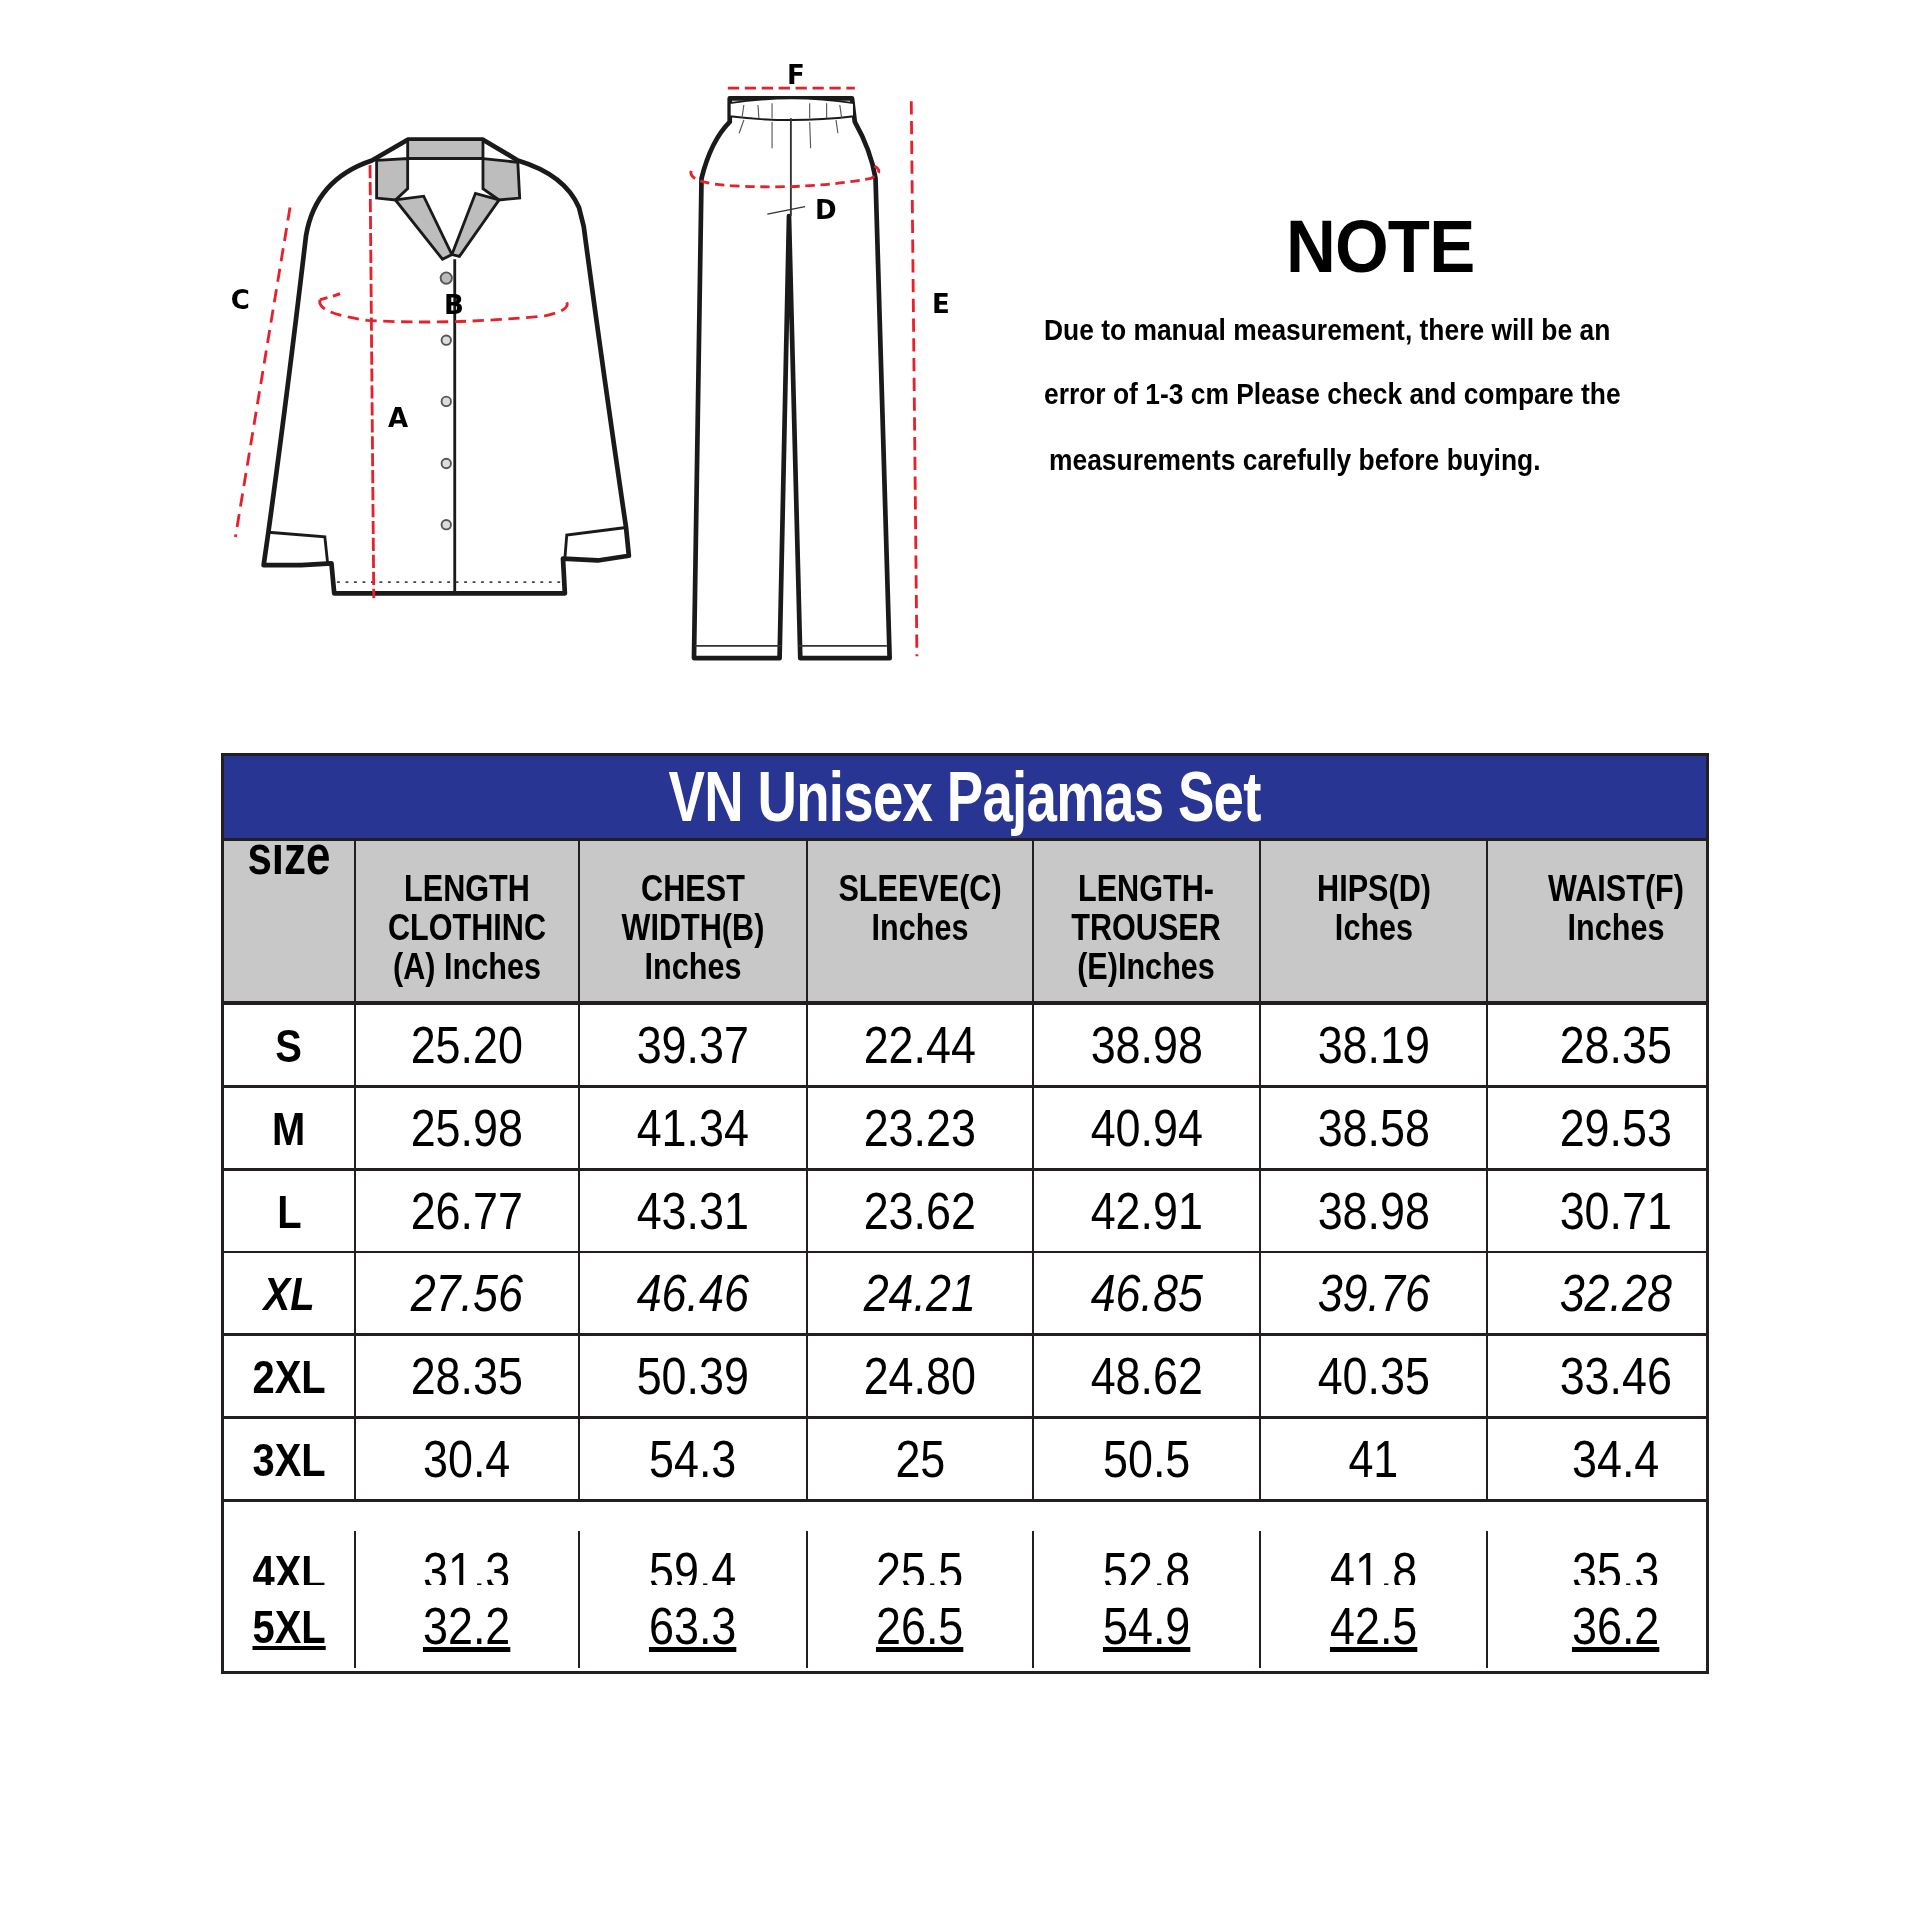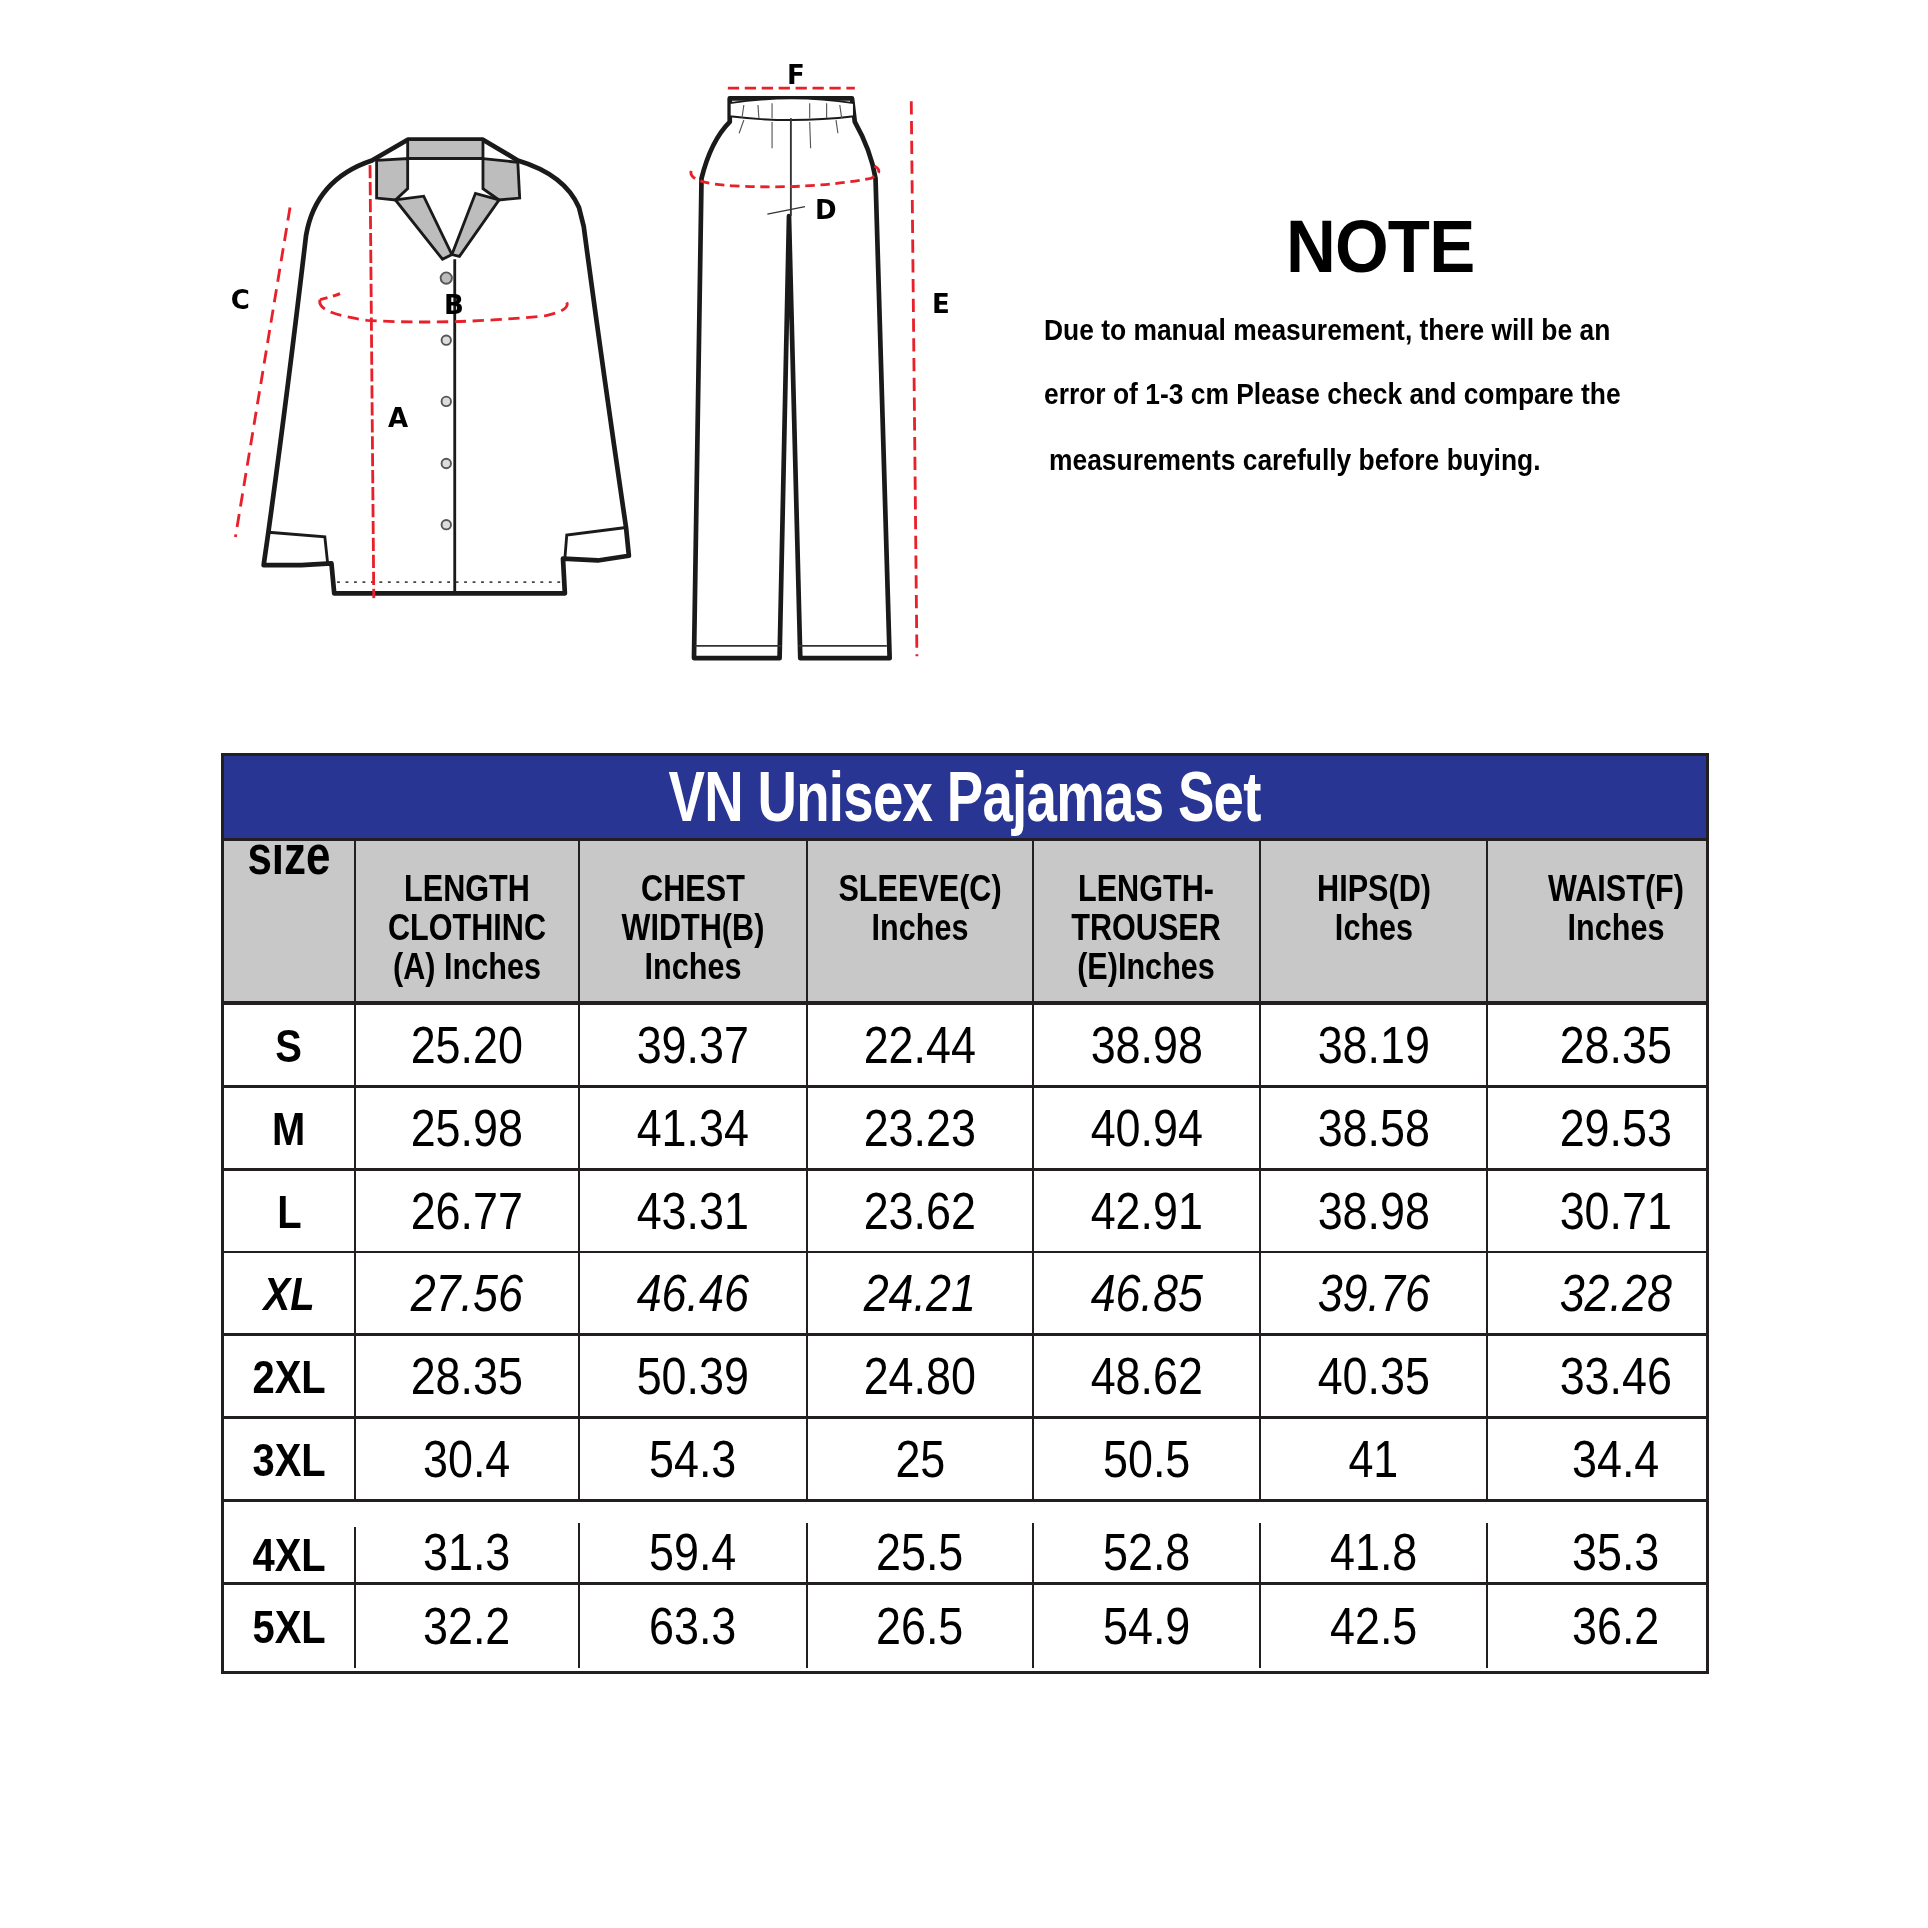--- a/index.html
+++ b/index.html
@@ -29,21 +29,21 @@
   .title-bar { position: absolute; left: 0; top: 0; right: 0; height: 85px; background: #283593;
                border-bottom: 3.8px solid #231f20; box-sizing: border-box;
                display: flex; align-items: center; justify-content: center; }
   .title-text { color: #fff; font-size: 70px; font-weight: bold; transform: scaleX(0.78);
                 white-space: nowrap; line-height: 1; letter-spacing: -0.9px; }
 
   .grid { position: absolute; left: 0; right: 0; top: 85px; bottom: 0; }
   .row { position: absolute; left: 0; right: 0; display: flex; box-sizing: border-box; }
   .row.header { top: 0; height: 164px; background: #c8c8c8; border-bottom: 4.7px solid #231f20; }
   .row.data { height: 83px; border-bottom: 3.8px solid #231f20; background: #fff; }
-  .row.data:last-child { border-bottom: none; }
+  .row.data:last-child { border-bottom: none; text-decoration: underline; }
 
   .cell { box-sizing: border-box; border-right: 2.8px solid #231f20; display: flex;
           align-items: center; justify-content: center; text-align: center; overflow: hidden; }
   .cell:last-child { border-right: none; padding-left: 37px; }
   .c0 { width: 132px; } .c1 { width: 224px; } .c2 { width: 228px; } .c3 { width: 226px; }
   .c4 { width: 227px; } .c5 { width: 227px; } .c6 { flex: 1; }
 
   .head-text { font-size: 36px; font-weight: bold; line-height: 39px; transform: scaleX(0.85);
                white-space: pre-line; }
   .head-size { font-size: 55px; font-weight: bold; transform: scaleX(0.8); margin-top: -38px; }
@@ -312,21 +312,21 @@
             <span class="val">50.5</span>
           </div>
     <div class="cell c5">
             <span class="val">41</span>
           </div>
     <div class="cell c6">
             <span class="val">34.4</span>
           </div>
   </div>
 
-  <div class="row data" style="top: 661px; align-items: flex-end;">
+  <div class="row data" style="top: 690px;">
     <div class="cell c0">
             <span class="size-label">4XL</span>
           </div>
     <div class="cell c1">
             <span class="val">31.3</span>
           </div>
     <div class="cell c2">
             <span class="val">59.4</span>
           </div>
     <div class="cell c3">

